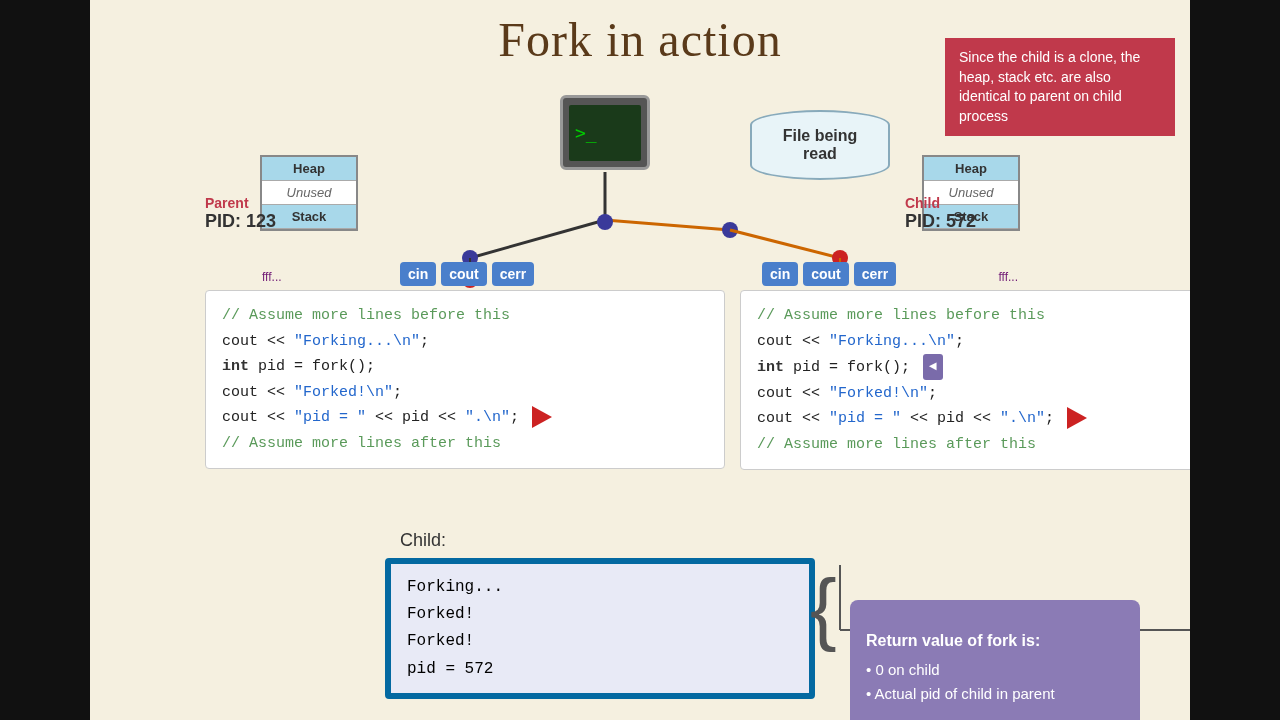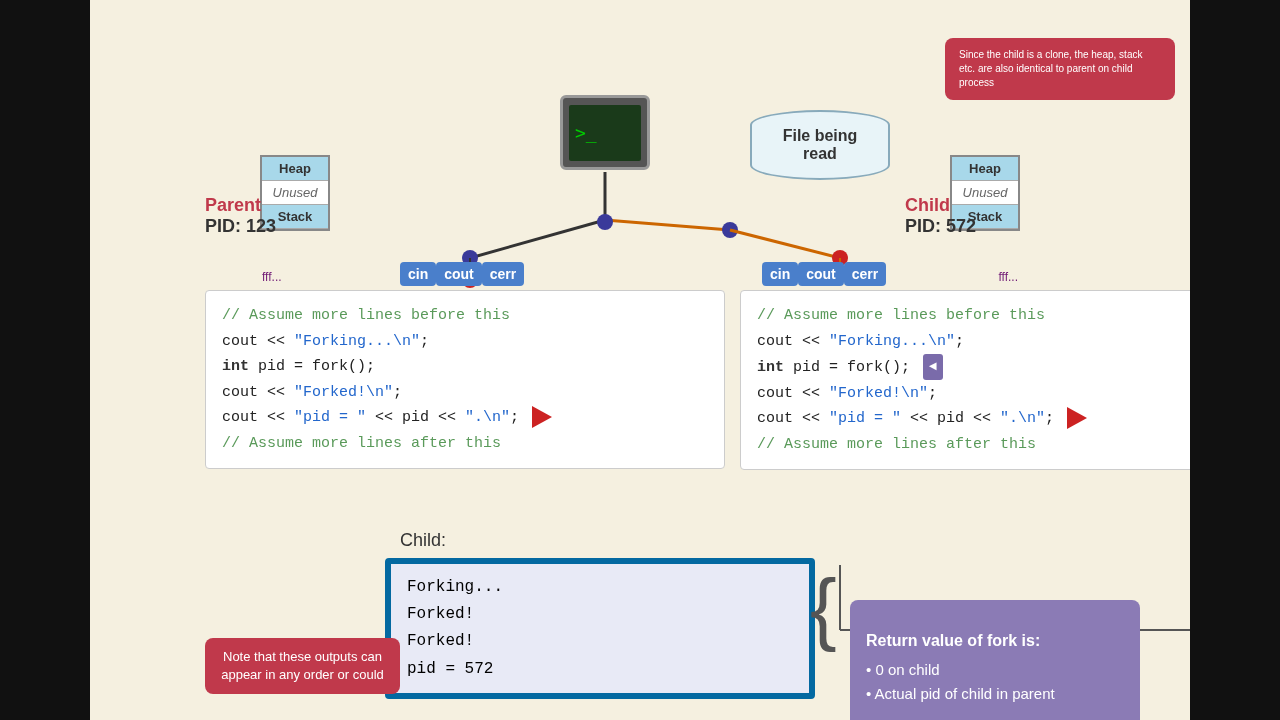--- a/index.html
+++ b/index.html
@@ -43,33 +43,33 @@
     }
 
     
     .callout-top-right {
       position: absolute;
       top: 38px;
       right: 15px;
       width: 230px;
       background: #c0394b;
       color: white;
-      border-radius: 8px;
+      border-radius: 0;
       padding: 10px 14px;
-      font-size: 10px;
+      font-size: 14px;
       line-height: 1.4;
     }
 
     
     .mem-diagram {
       position: absolute;
       top: 155px;
       border: 2px solid #888;
       background: white;
-      width: 70px;
+      width: 98px;
     }
     .mem-diagram.left { left: 170px; }
     .mem-diagram.right { right: 170px; }
     .mem-row {
       border-bottom: 1px solid #aaa;
       text-align: center;
       padding: 4px 2px;
       font-size: 13px;
       font-weight: bold;
       color: #333;
@@ -91,21 +91,21 @@
       font-size: 12px;
       color: #701a75;
     }
 
     
     .process-label {
       position: absolute;
       top: 195px;
     }
     .process-label .name {
-      font-size: 18px;
+      font-size: 14px;
       font-weight: bold;
       color: #c0394b;
     }
     .process-label .pid {
       font-size: 18px;
       font-weight: bold;
       color: #333;
     }
 
     
@@ -155,20 +155,21 @@
       text-align: center;
       font-size: 16px;
       font-weight: bold;
       color: #333;
     }
 
     
     .stream-badges {
       position: absolute;
       display: flex;
+      gap: 5px;
     }
     .badge {
       background: #4a7fcb;
       color: white;
       padding: 4px 8px;
       border-radius: 4px;
       font-size: 14px;
       font-weight: bold;
     }
 
@@ -270,20 +271,21 @@
     }
   </style>
 </head>
 <body>
 
 <div class="black-bar-left"></div>
 <div class="black-bar-right"></div>
 
 <div class="slide">
 
+  <div class="title">Fork in action</div>
 
   <div class="callout-top-right">Since the child is a clone, the heap, stack etc. are also identical to parent on child process</div>
 
   <svg class="tree-svg">
 
     <line x1="515" y1="172" x2="515" y2="220" stroke="#333" stroke-width="3"></line>
 
     <line x1="515" y1="220" x2="380" y2="258" stroke="#333" stroke-width="3"></line>
 
     <circle cx="380" cy="258" r="8" fill="#3a3a9a"></circle>
@@ -395,17 +397,14 @@
   </div>
 
   <div class="brace-area">{</div>
 
   <div class="return-callout">
     <div class="title2">Return value of fork is:</div>
     <div>• 0 on child</div>
     <div>• Actual pid of child in parent</div>
   </div>
 
-  <div class="bottom-left-callout">
-    <span>Note that these outputs can appear in any order or could</span>
-  </div>
 
 </div>
 
 </body></html>

